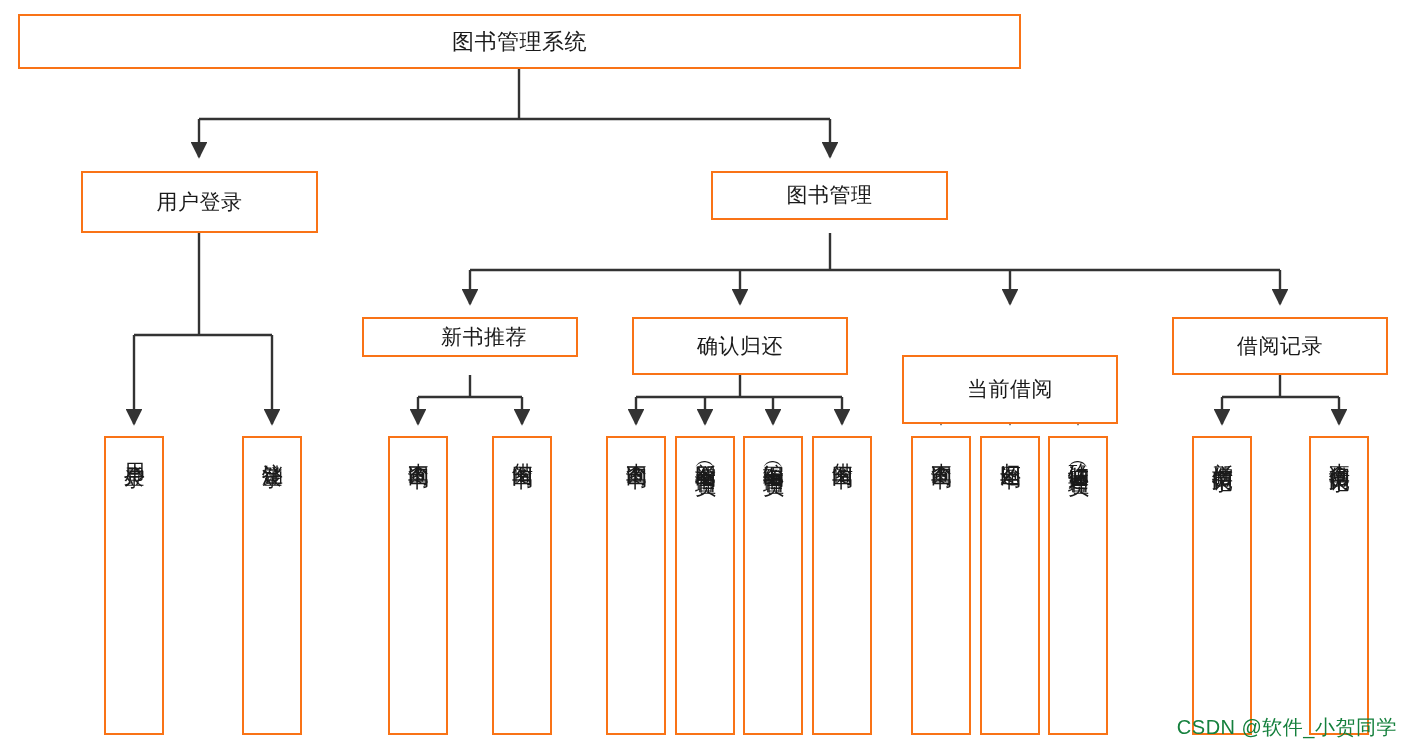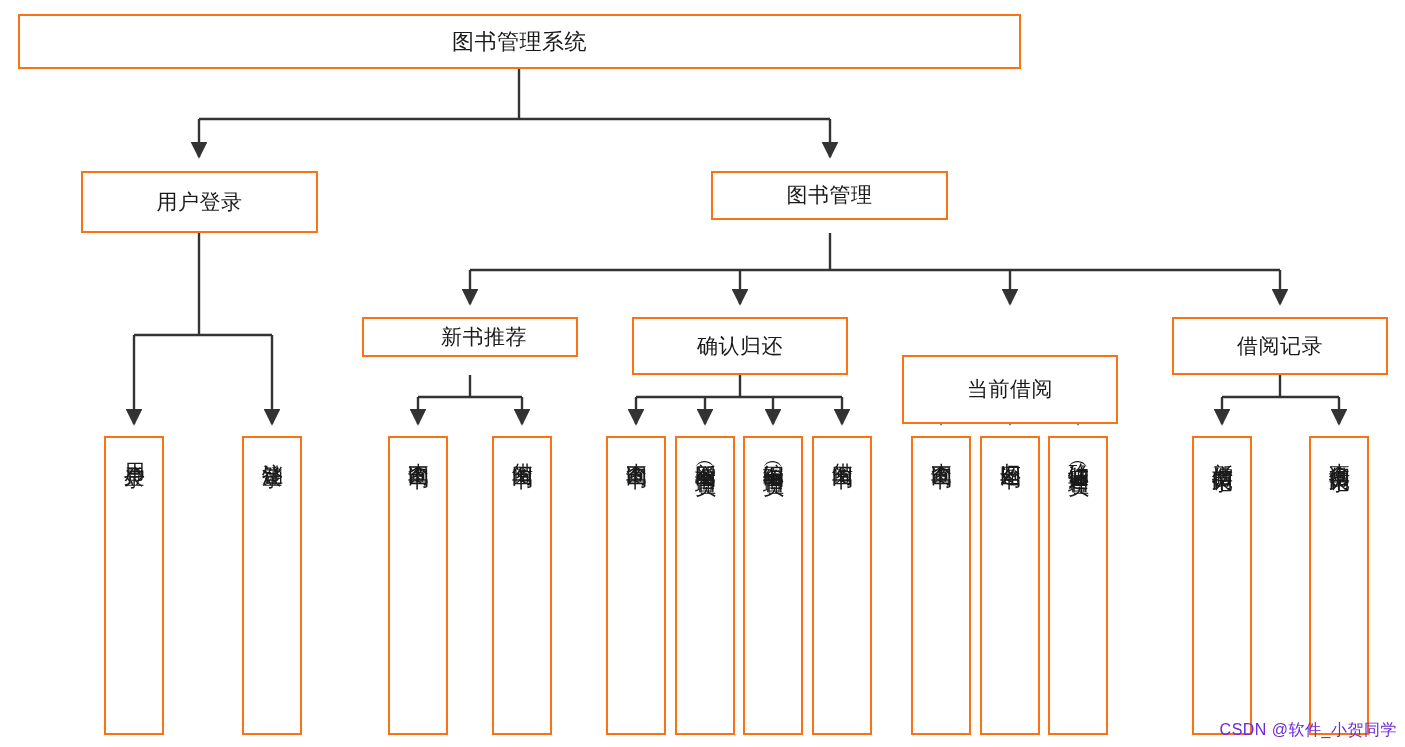--- a/index.html
+++ b/index.html
@@ -54,22 +54,22 @@
     text-orientation: upright;
     font-size: 21px;
     letter-spacing: 2px;
     white-space: nowrap;
   }
   .node.root .node-label { font-size: 22px; }
   #watermark {
     position: absolute;
     right: 8px;
     bottom: 6px;
-    font-size: 16px;
-    color: #6d28d9;
+    font-size: 20px;
+    color: #15803d;
     letter-spacing: 0.5px;
     white-space: nowrap;
   }
 </style>
 </head>
 <body>
 
 <div id="canvas">
 
   <svg id="wires" viewBox="0 0 1405 747" width="1405" height="747" xmlns="http://www.w3.org/2000/svg">

